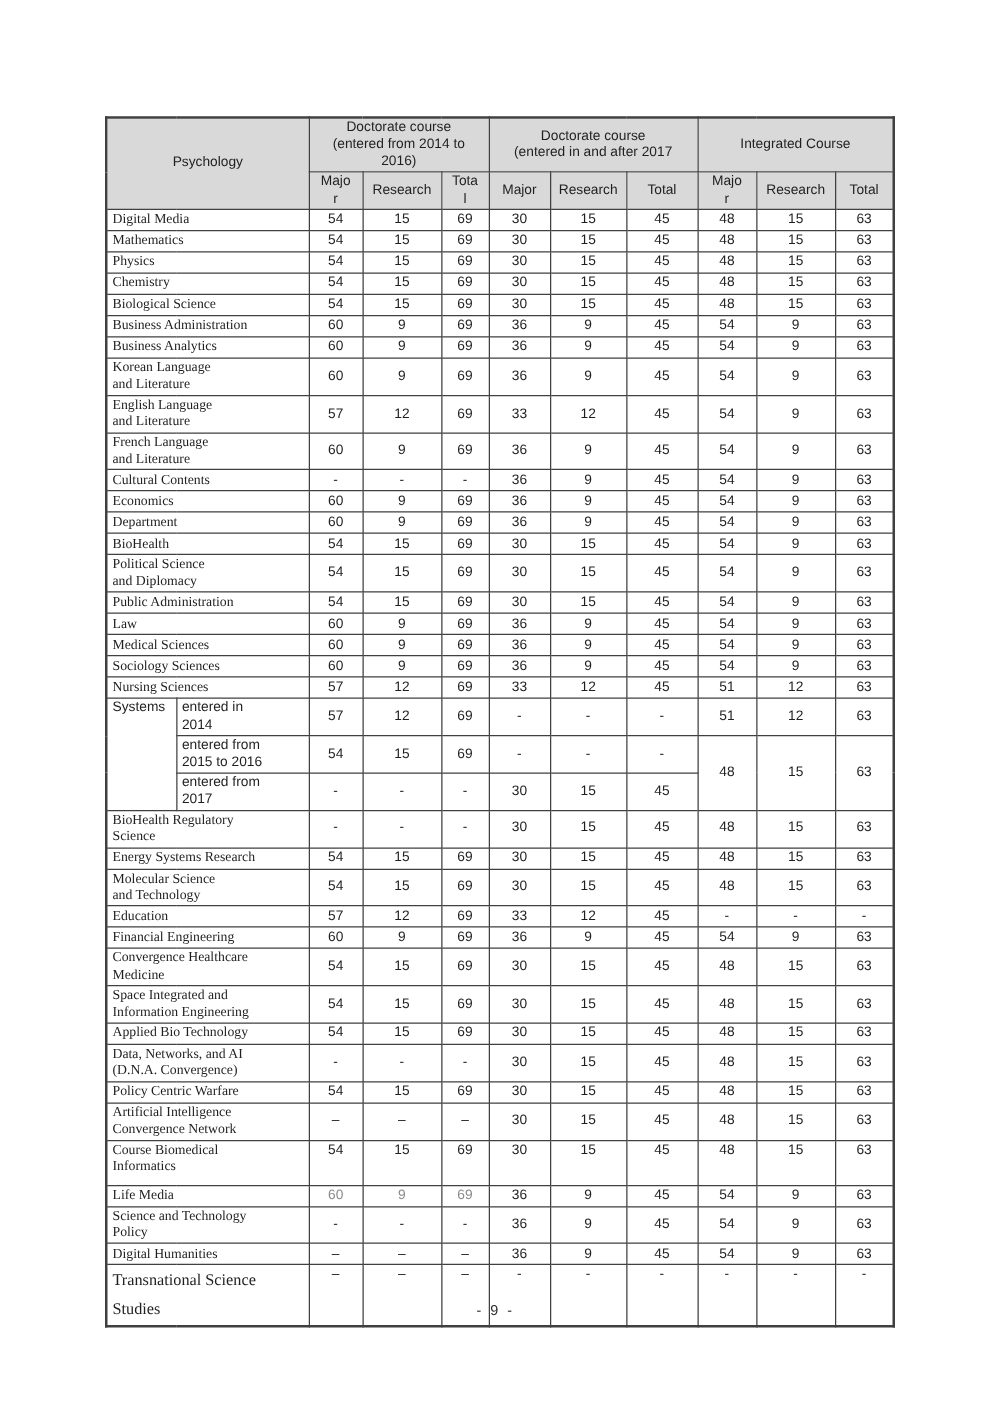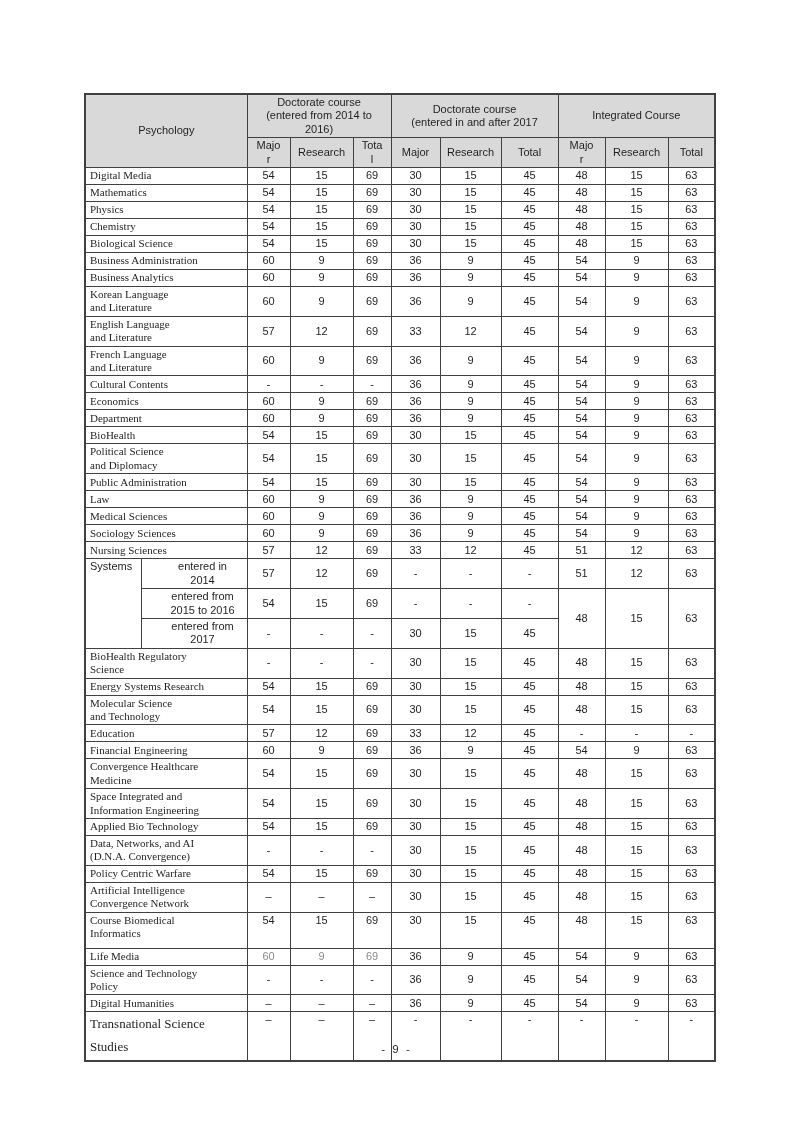--- a/index.html
+++ b/index.html
@@ -30,21 +30,21 @@
     overflow: hidden;
   }
   .grid thead th {
     background: #d9d9d9;
     font-weight: normal;
     text-align: center;
   }
   .grid thead tr.h1 th { height: 40px; }
   .grid thead tr.h2 th { height: 26px; }
   .grid td.dept { text-align: left; padding-left: 4px; font-family: Liberation Serif, serif; }
-  .grid td.sub  { text-align: center; padding-left: 20px; margin-top: 24px; }
+  .grid td.sub  { text-align: left; padding-left: 4px; margin-top: 24px; }
   .grid td.num  { text-align: center; }
   .grid td.pharm { vertical-align: top; text-align: left; padding-left: 4px; }
   .grid tbody td { height: 17px; }
   .grid tr.tall td { height: 36px; vertical-align: top; }
   .grid tr.xl td { height: 46px; vertical-align: top; }
   .grid tr.xl td.dept { font-size: 13px; line-height: 1.75; }
   .grid td.muted { color: #8a8a8a; }
   .footer {
     position: absolute;
     left: 0; top: 1043px;

